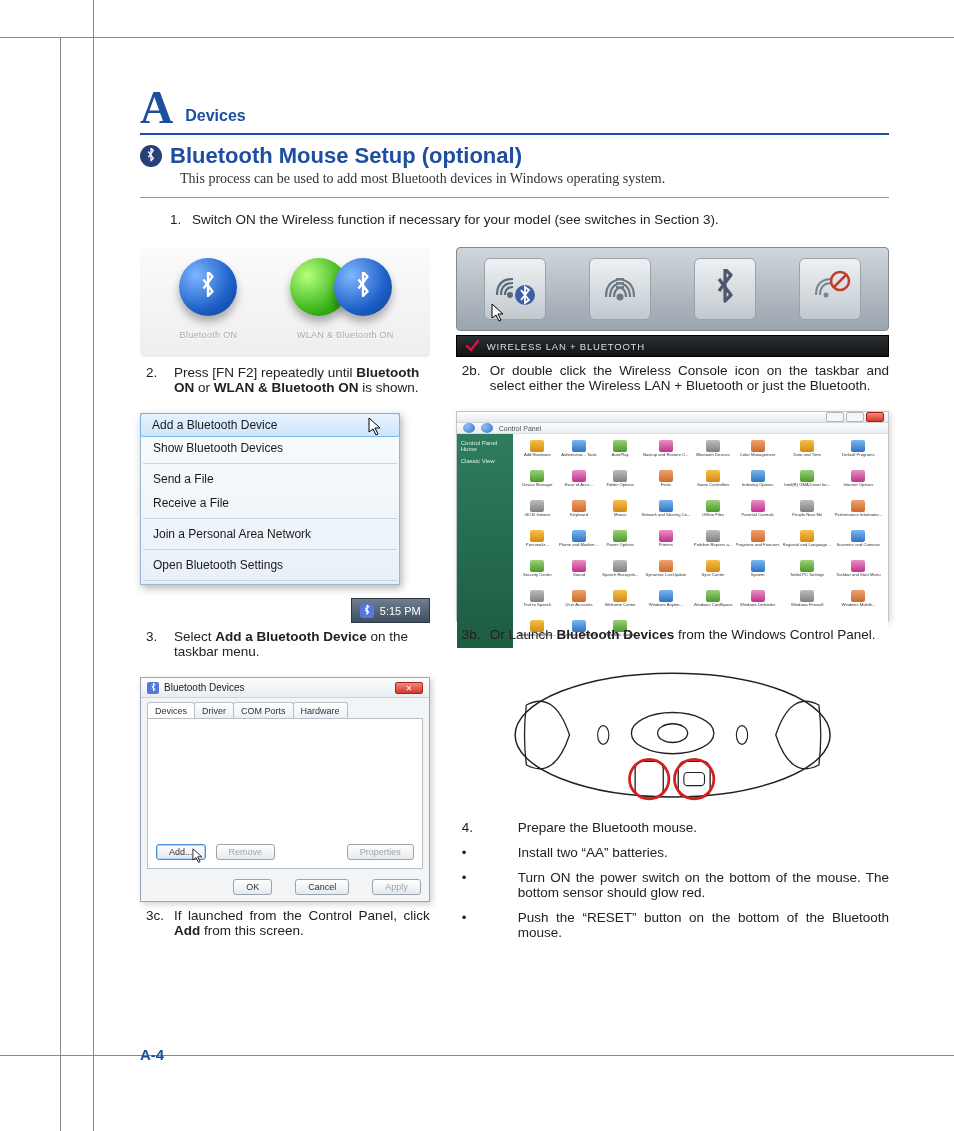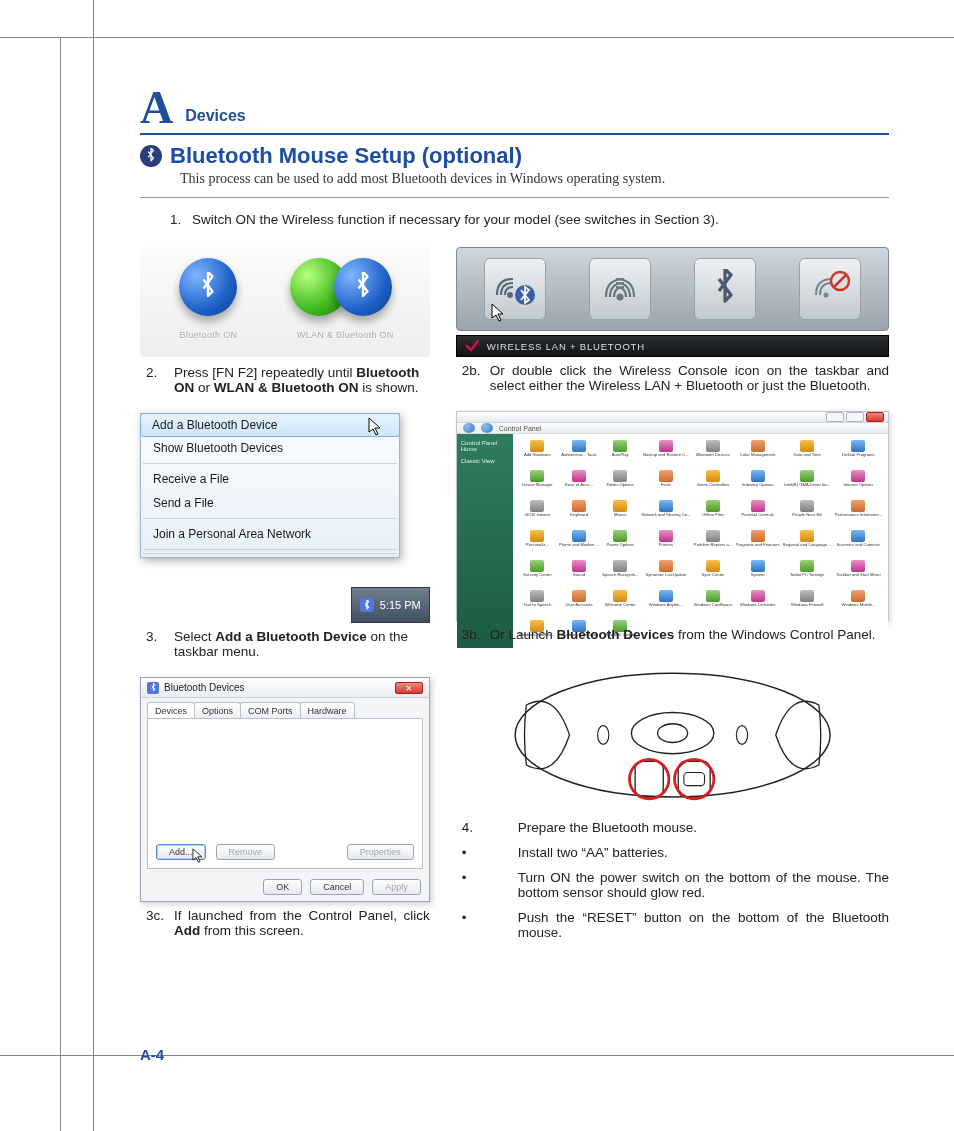--- a/index.html
+++ b/index.html
@@ -74,21 +74,21 @@
   .cap .p.justify { text-align:justify; }
   b { font-weight:bold; }
 
   
   .ctx-wrap { position:relative; height:210px; margin-bottom:6px;}
   .ctx { position:absolute; top:0; left:0; width:260px; background:linear-gradient(#fafdff,#e8f0f7); border:1px solid #9bb6d4; box-shadow:2px 3px 8px rgba(0,0,0,.3); font-size:12px; color:#1a1a1a;}
   .ctx .mi { padding:5px 12px;}
   .ctx .mi.hover { background:linear-gradient(#e6f2fe,#cfe6fb); border:1px solid #7bb2e8; margin:-1px; padding:4px 11px; border-radius:3px;}
   .ctx .sep { height:1px; background:#c8d4e0; margin:3px 2px;}
   .ctx-cursor { position:absolute; top:4px; left:228px; width:16px; height:20px;}
-  .tray { position:absolute; right:0; bottom:0; height:36px; display:flex; align-items:center; background:linear-gradient(#6f7f8f,#3f4f5f); border:1px solid #2c3a47; padding:0 8px; gap:6px;}
+  .tray { position:absolute; right:0; bottom:0; height:25px; display:flex; align-items:center; background:linear-gradient(#6f7f8f,#3f4f5f); border:1px solid #2c3a47; padding:0 8px; gap:6px;}
   .tray .time { color:#fff; font-size:11px;}
   .tray .tbt { width:14px; height:14px; border-radius:3px; background:#5577dd; display:flex; align-items:center; justify-content:center;}
 
   
   .cp-win { height:210px; border:1px solid #c0c5ca; background:#fff; box-shadow:2px 2px 6px rgba(0,0,0,.15); margin-bottom:6px; display:flex; flex-direction:column;}
   .cp-title { height:18px; background:linear-gradient(#fefefe,#e6e9ec); border-bottom:1px solid #d0d4d8; display:flex; align-items:center; justify-content:flex-end; padding:0 4px; gap:2px;}
   .cp-title .tb { width:18px; height:10px; border:1px solid #aeb6bd; border-radius:2px; background:#f5f6f7;}
   .cp-title .tb.close { background:linear-gradient(#f08b80,#d9362b); border-color:#a62019;}
   .cp-addr { height:16px; background:linear-gradient(#f8fafb,#eceff2); border-bottom:1px solid #d8dce0; display:flex; align-items:center; font-size:7px; color:#555; padding:0 6px; gap:6px;}
   .cp-addr .nb { width:12px; height:10px; border-radius:50%; background:radial-gradient(circle at 30% 30%, #8ebff5,#2f76c9);}
@@ -107,21 +107,21 @@
   .dlg-title .sp { flex:1;}
   .dlg-title .xb { width:28px; height:12px; border-radius:2px; background:linear-gradient(#ef8a80,#d5382c); border:1px solid #a5251b; color:#fff; font-size:8px; text-align:center; line-height:11px;}
   .dlg-tabs { display:flex; gap:0; padding:4px 6px 0;}
   .dlg-tab { font-size:9px; padding:3px 7px 2px; border:1px solid #b8c0c8; border-bottom:none; background:linear-gradient(#fefefe,#eceff2); border-radius:3px 3px 0 0; margin-right:-1px; color:#333;}
   .dlg-tab.active { background:#fff; position:relative; z-index:2;}
   .dlg-pane { flex:1; margin:0 6px 6px; border:1px solid #b8c0c8; background:#fff; position:relative;}
   .dlg-btnrow { position:absolute; left:8px; right:8px; bottom:8px; display:flex; gap:10px;}
   .dlg-btn { font-size:9px; padding:2px 12px; border:1px solid #9aa5af; border-radius:3px; background:linear-gradient(#fefefe,#e6e9ec); color:#333;}
   .dlg-btn.hi { border-color:#4c8dd8; box-shadow:0 0 0 1px #aed2f6 inset;}
   .dlg-btn.dis { color:#9ea5ab;}
-  .dlg-bottom { display:flex; justify-content:flex-end; gap:8px; padding:4px 8px 6px;}
+  .dlg-bottom { display:flex; justify-content:flex-end; gap:23px; padding:4px 8px 6px;}
 
   
   .mouse-fig { height:150px; display:flex; align-items:center; justify-content:center; margin-bottom:10px;}
   .mouse-fig svg { width:100%; height:100%;}
 
   .bullets { font-size:13.5px; margin-left:6px;}
   .bullets .line { display:flex; margin-bottom:10px;}
   .bullets .line .n { width:28px; flex:none;}
   .bullets .line .p { flex:1; text-align:justify;margin-left:28px;}
 
@@ -197,25 +197,26 @@
       <div class="cap">
         <div class="n">2.</div>
         <div class="p"><span>Press [FN F2] repeatedly until </span><b>Bluetooth ON</b><span> or </span><b>WLAN &amp; Bluetooth ON</b><span> is shown.</span></div>
       </div>
 
       <div class="ctx-wrap">
         <div class="ctx">
           <div class="mi hover">Add a Bluetooth Device</div>
           <div class="mi">Show Bluetooth Devices</div>
           <div class="sep"></div>
+          <div class="mi">Send a File</div>
           <div class="mi">Receive a File</div>
-          <div class="mi">Send a File</div>
           <div class="sep"></div>
           <div class="mi">Join a Personal Area Network</div>
           <div class="sep"></div>
+          <div class="mi">Open Bluetooth Settings</div>
           <div class="sep"></div>
         </div>
         <svg class="ctx-cursor" viewBox="0 0 16 20">
             <path d="M1 1 L1 15 L5 12 L8 18 L10 17 L7 11 L12 11 Z" fill="#fff" stroke="#000" stroke-width="1"></path>
           </svg>
         <div class="tray">
           <div class="tbt">
               <svg width="8" height="11" viewBox="0 0 12 20">
                 <path d="M3 5 L9 13 L6 16 L6 0 L9 3 L3 11" stroke="#fff" stroke-width="2" fill="none"></path>
               </svg>
@@ -235,21 +236,21 @@
               <svg width="7" height="10" viewBox="0 0 12 20">
                 <path d="M3 5 L9 13 L6 16 L6 0 L9 3 L3 11" stroke="#fff" stroke-width="2" fill="none"></path>
               </svg>
             </div>
           <span>Bluetooth Devices</span>
           <div class="sp"></div>
           <div class="xb">✕</div>
         </div>
         <div class="dlg-tabs">
           <div class="dlg-tab active">Devices</div>
-          <div class="dlg-tab">Options</div>
+          <div class="dlg-tab">Driver</div>
           <div class="dlg-tab">COM Ports</div>
           <div class="dlg-tab">Hardware</div>
         </div>
         <div class="dlg-pane">
           <div class="dlg-btnrow">
             <div class="dlg-btn hi">Add...</div>
             <div class="dlg-btn dis">Remove</div>
             <div style="flex:1"></div>
             <div class="dlg-btn dis">Properties</div>
           </div>

